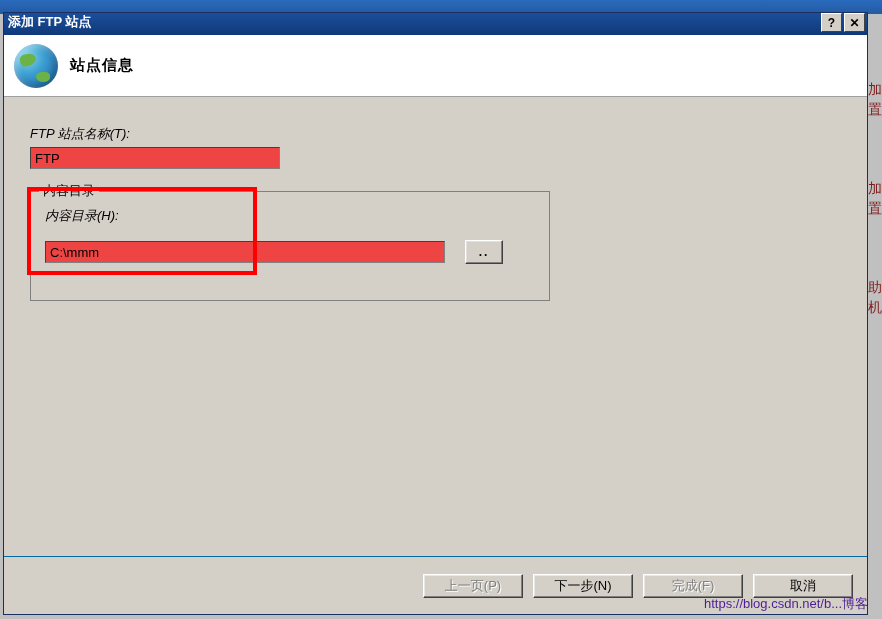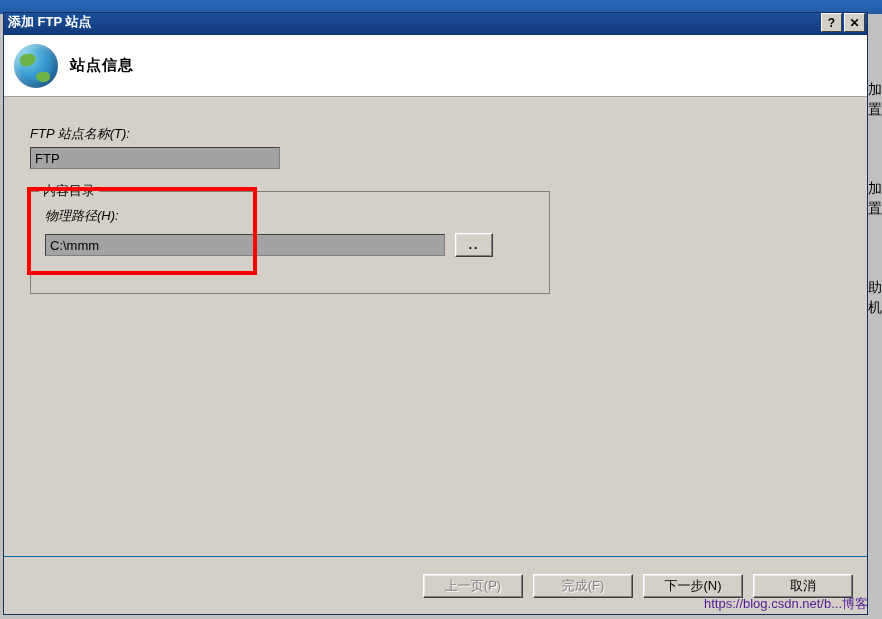--- a/index.html
+++ b/index.html
@@ -16,21 +16,21 @@
       position: absolute; top:0; left:0; width:100%; height:100%;
       background:#c0c0c0;
     }
     .bg-top {
       position:absolute; top:0; left:0; right:0; height:14px;
       background: linear-gradient(to bottom,#2a6abc,#235aa3);
     }
     .side-links {
       position:absolute; right:0; top:80px; width:14px;
       display:flex; flex-direction:column; gap:60px;
-      color:#000000; font-size:14px;
+      color:#7f1d1d; font-size:14px;
     }
     .side-links span{line-height:1.4;}
     .window {
       position:absolute;
       top:12px; left:3px;
       width:865px; height:603px;
       border:1px solid #1a2e60;
       background:#d4d0c8;
       display:flex; flex-direction:column;
     }
@@ -80,21 +80,21 @@
     .banner-title{
       font-size:15px;font-weight:bold;color:#000;letter-spacing:1px;
     }
     .content{
       flex:1;padding:28px 26px 12px 26px;
       color:#000;
     }
     .label{font-size:13px;margin-bottom:4px;font-style:italic;}
     .textbox{
       height:22px;
-      background:#a3a3a3;
+      background:#ef4444;
       border:1px solid #808080;
       border-top-color:#404040;border-left-color:#404040;
       padding:2px 4px;font-size:13px;font-family:inherit;
       display:block;
     }
     .textbox.site-name{width:250px;}
     .groupbox{
       margin-top:22px;
       width:520px;
       border:1px solid #808080;
@@ -103,21 +103,21 @@
       position:relative;
     }
     .groupbox-top{
       position:absolute;top:0;left:0;right:0;height:1px;
       border-top:1px solid #808080;
     }
     .groupbox-legend{
       position:absolute;top:-9px;left:8px;
       background:#d4d0c8;padding:0 4px;font-size:13px;
     }
-    .path-row{display:flex;align-items:center;gap:10px;margin-top:8px;}
+    .path-row{display:flex;align-items:center;gap:20px;margin-top:15px;}
     .textbox.path{width:400px;}
     .browse-btn{
       width:38px;height:24px;
       background:#d4d0c8;
       border:1px solid #fff;
       border-right-color:#404040;border-bottom-color:#404040;
       box-shadow:inset -1px -1px 0 #808080,inset 1px 1px 0 #e0e0e0;
       cursor:pointer;font-size:12px;font-weight:bold;
       display:flex;align-items:center;justify-content:center;
       letter-spacing:2px;
@@ -175,30 +175,30 @@
     <div class="banner-title">站点信息</div>
   </div>
 
   <div class="content">
     <div class="label">FTP 站点名称(T):</div>
     <input class="textbox site-name" value="FTP" style="">
 
     <div class="groupbox">
       <div class="groupbox-top"></div>
       <div class="groupbox-legend">内容目录</div>
-      <div class="label">物理路径(H):</div>
+      <div class="label">内容目录(H):</div>
       <div class="path-row">
         <input class="textbox path" value="C:\mmm" style="">
         <button class="browse-btn">..</button>
       </div>
       <div class="highlight-box" style="top:-4px;left:-4px;width:230px;height:88px;"></div>
     </div>
   </div>
 
   <div class="button-row">
     <button class="btn disabled">上一页(P)</button>
+    <button class="btn">下一步(N)</button>
     <button class="btn disabled">完成(F)</button>
-    <button class="btn">下一步(N)</button>
     <button class="btn">取消</button>
   </div>
 </div>
 
 <div class="watermark">https://blog.csdn.net/b...博客</div>
 
 </body></html>

